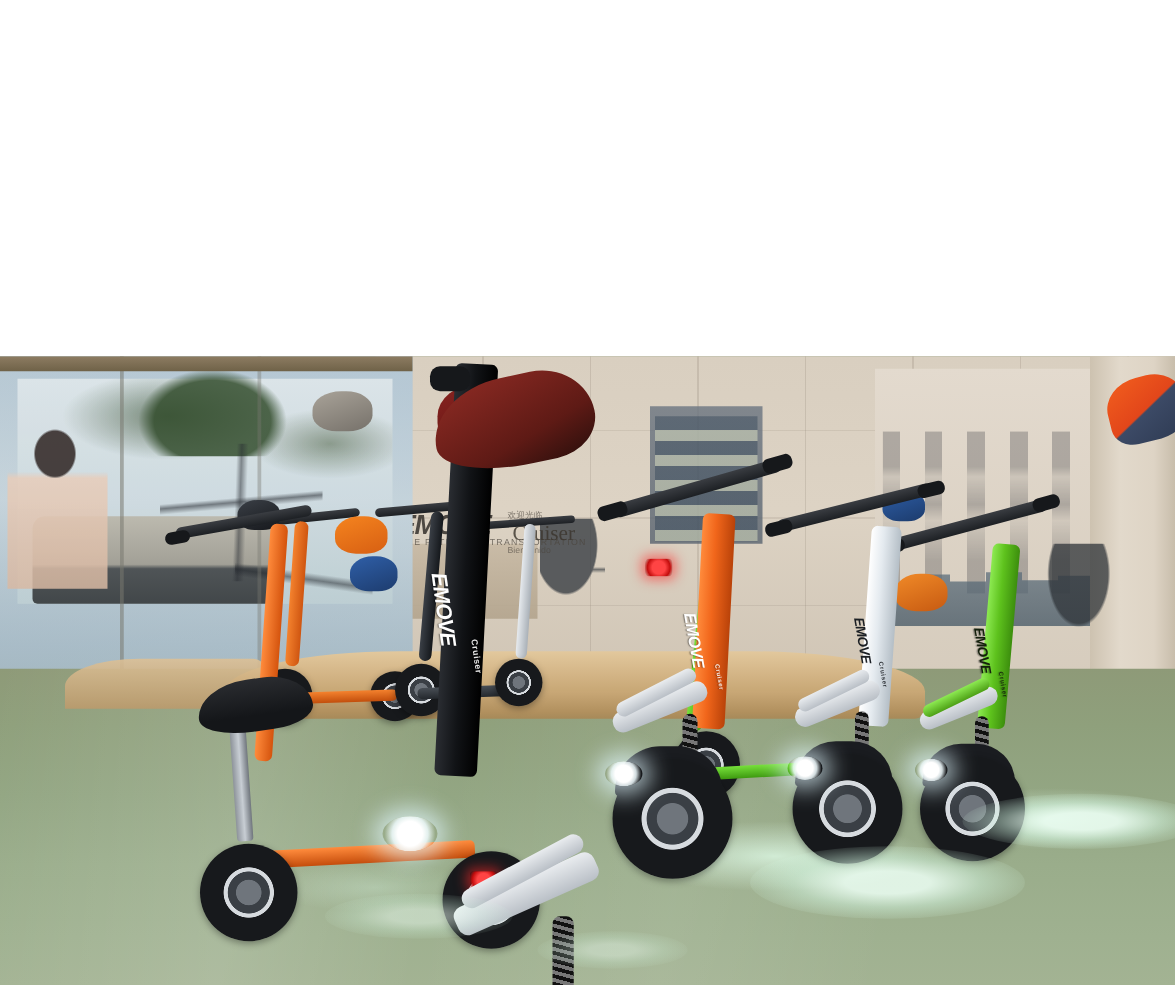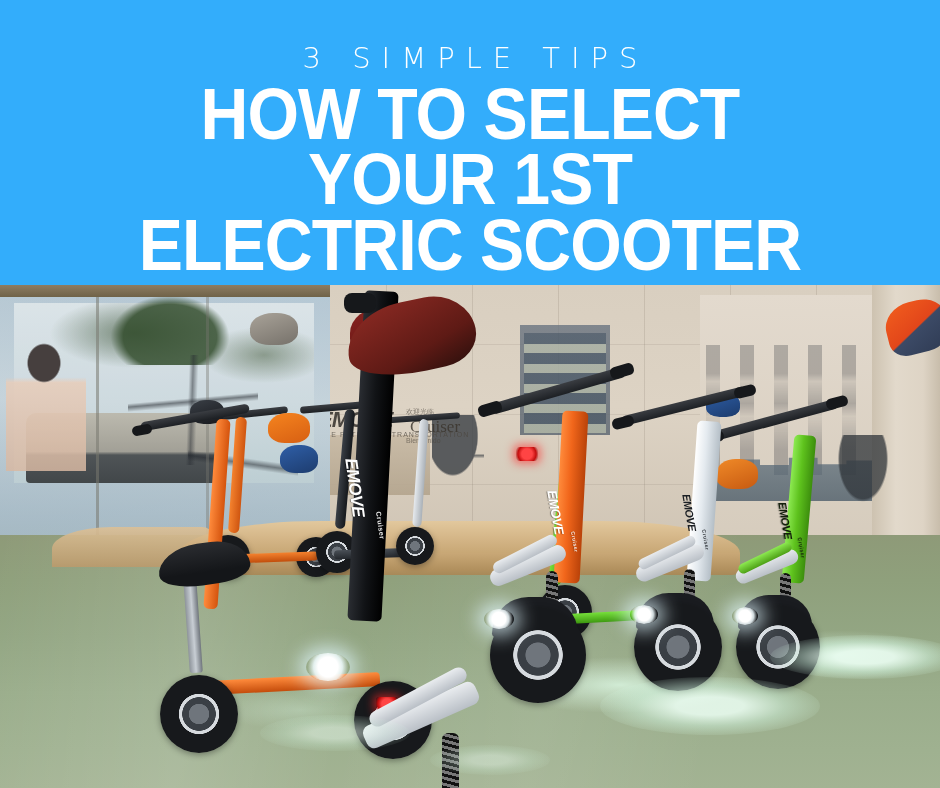--- a/index.html
+++ b/index.html
@@ -300,28 +300,20 @@
   .seatpost { position:absolute; background:linear-gradient(90deg,#8d939a,#c8ced4,#6f757c); border-radius:3px; }
   .helmet-sm {
     position:absolute; border-radius:48% 44% 40% 40%;
   }
 </style>
 </head>
 <body>
 
 <div class="banner">
 
-  <div class="header">
-    <div class="eyebrow">3 SIMPLE TIPS</div>
-    <div class="headline">
-      <span class="hl-line hl-1">HOW TO SELECT</span>
-      <span class="hl-line hl-2">YOUR 1ST</span>
-      <span class="hl-line hl-3">ELECTRIC SCOOTER</span>
-    </div>
-  </div>
 
   <div class="photo">
 
     <div class="ph-layer backwall"></div>
     <div class="ph-layer wall-tiles"></div>
     <div class="ph-layer accwall"></div>
     <div class="ph-layer acc-pegs"></div>
     <div class="ph-layer acc-boxes"></div>
     <div class="ph-layer shelf-center"></div>
     <div class="ph-layer shelf-items"></div>

